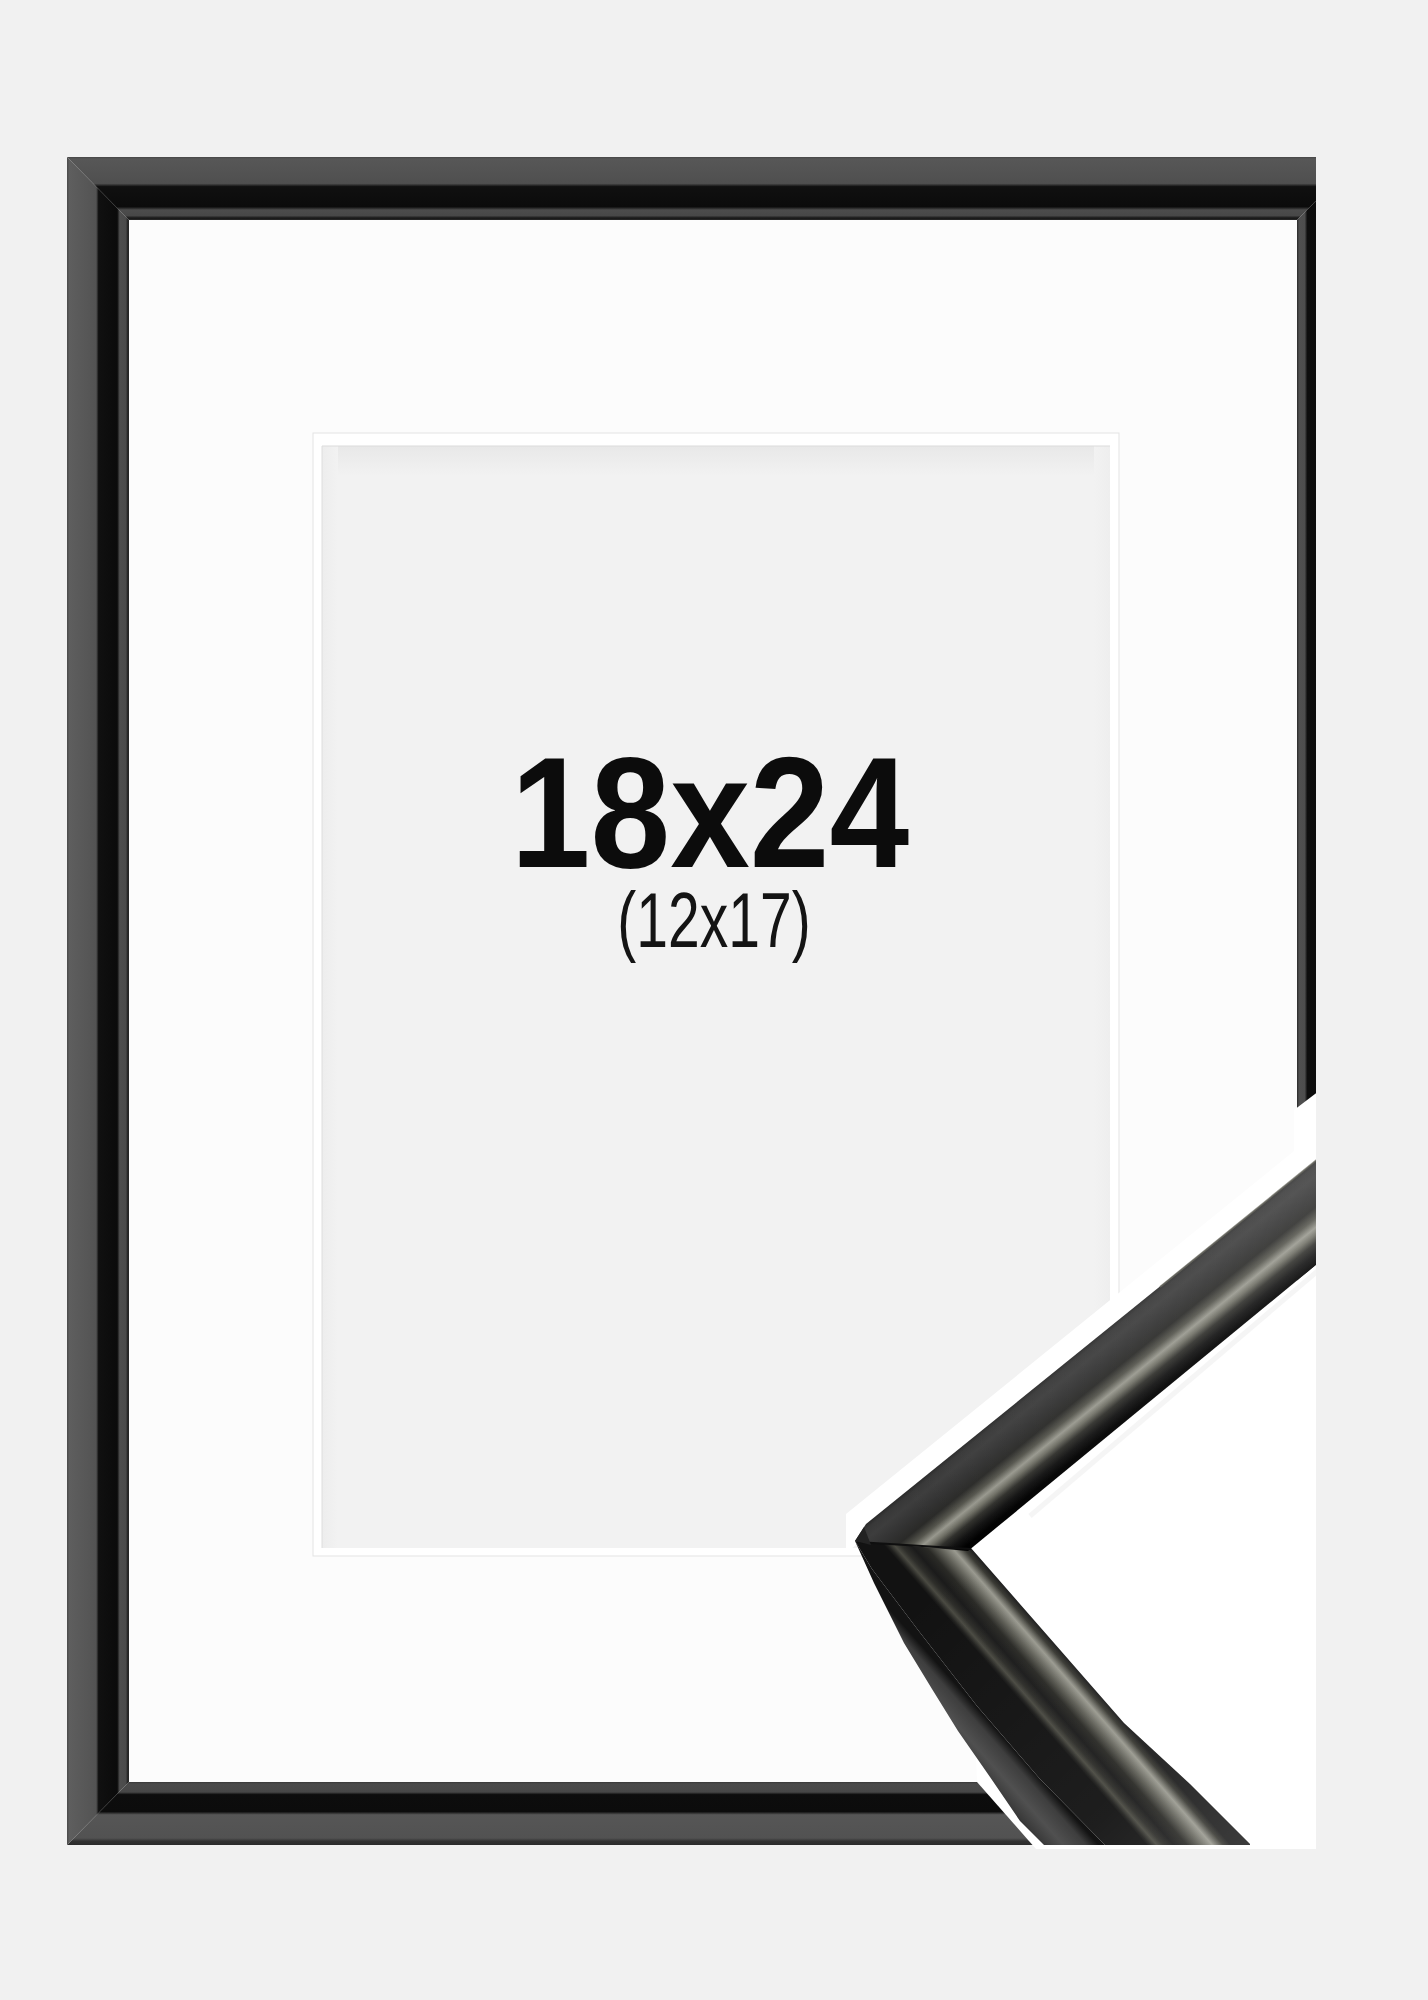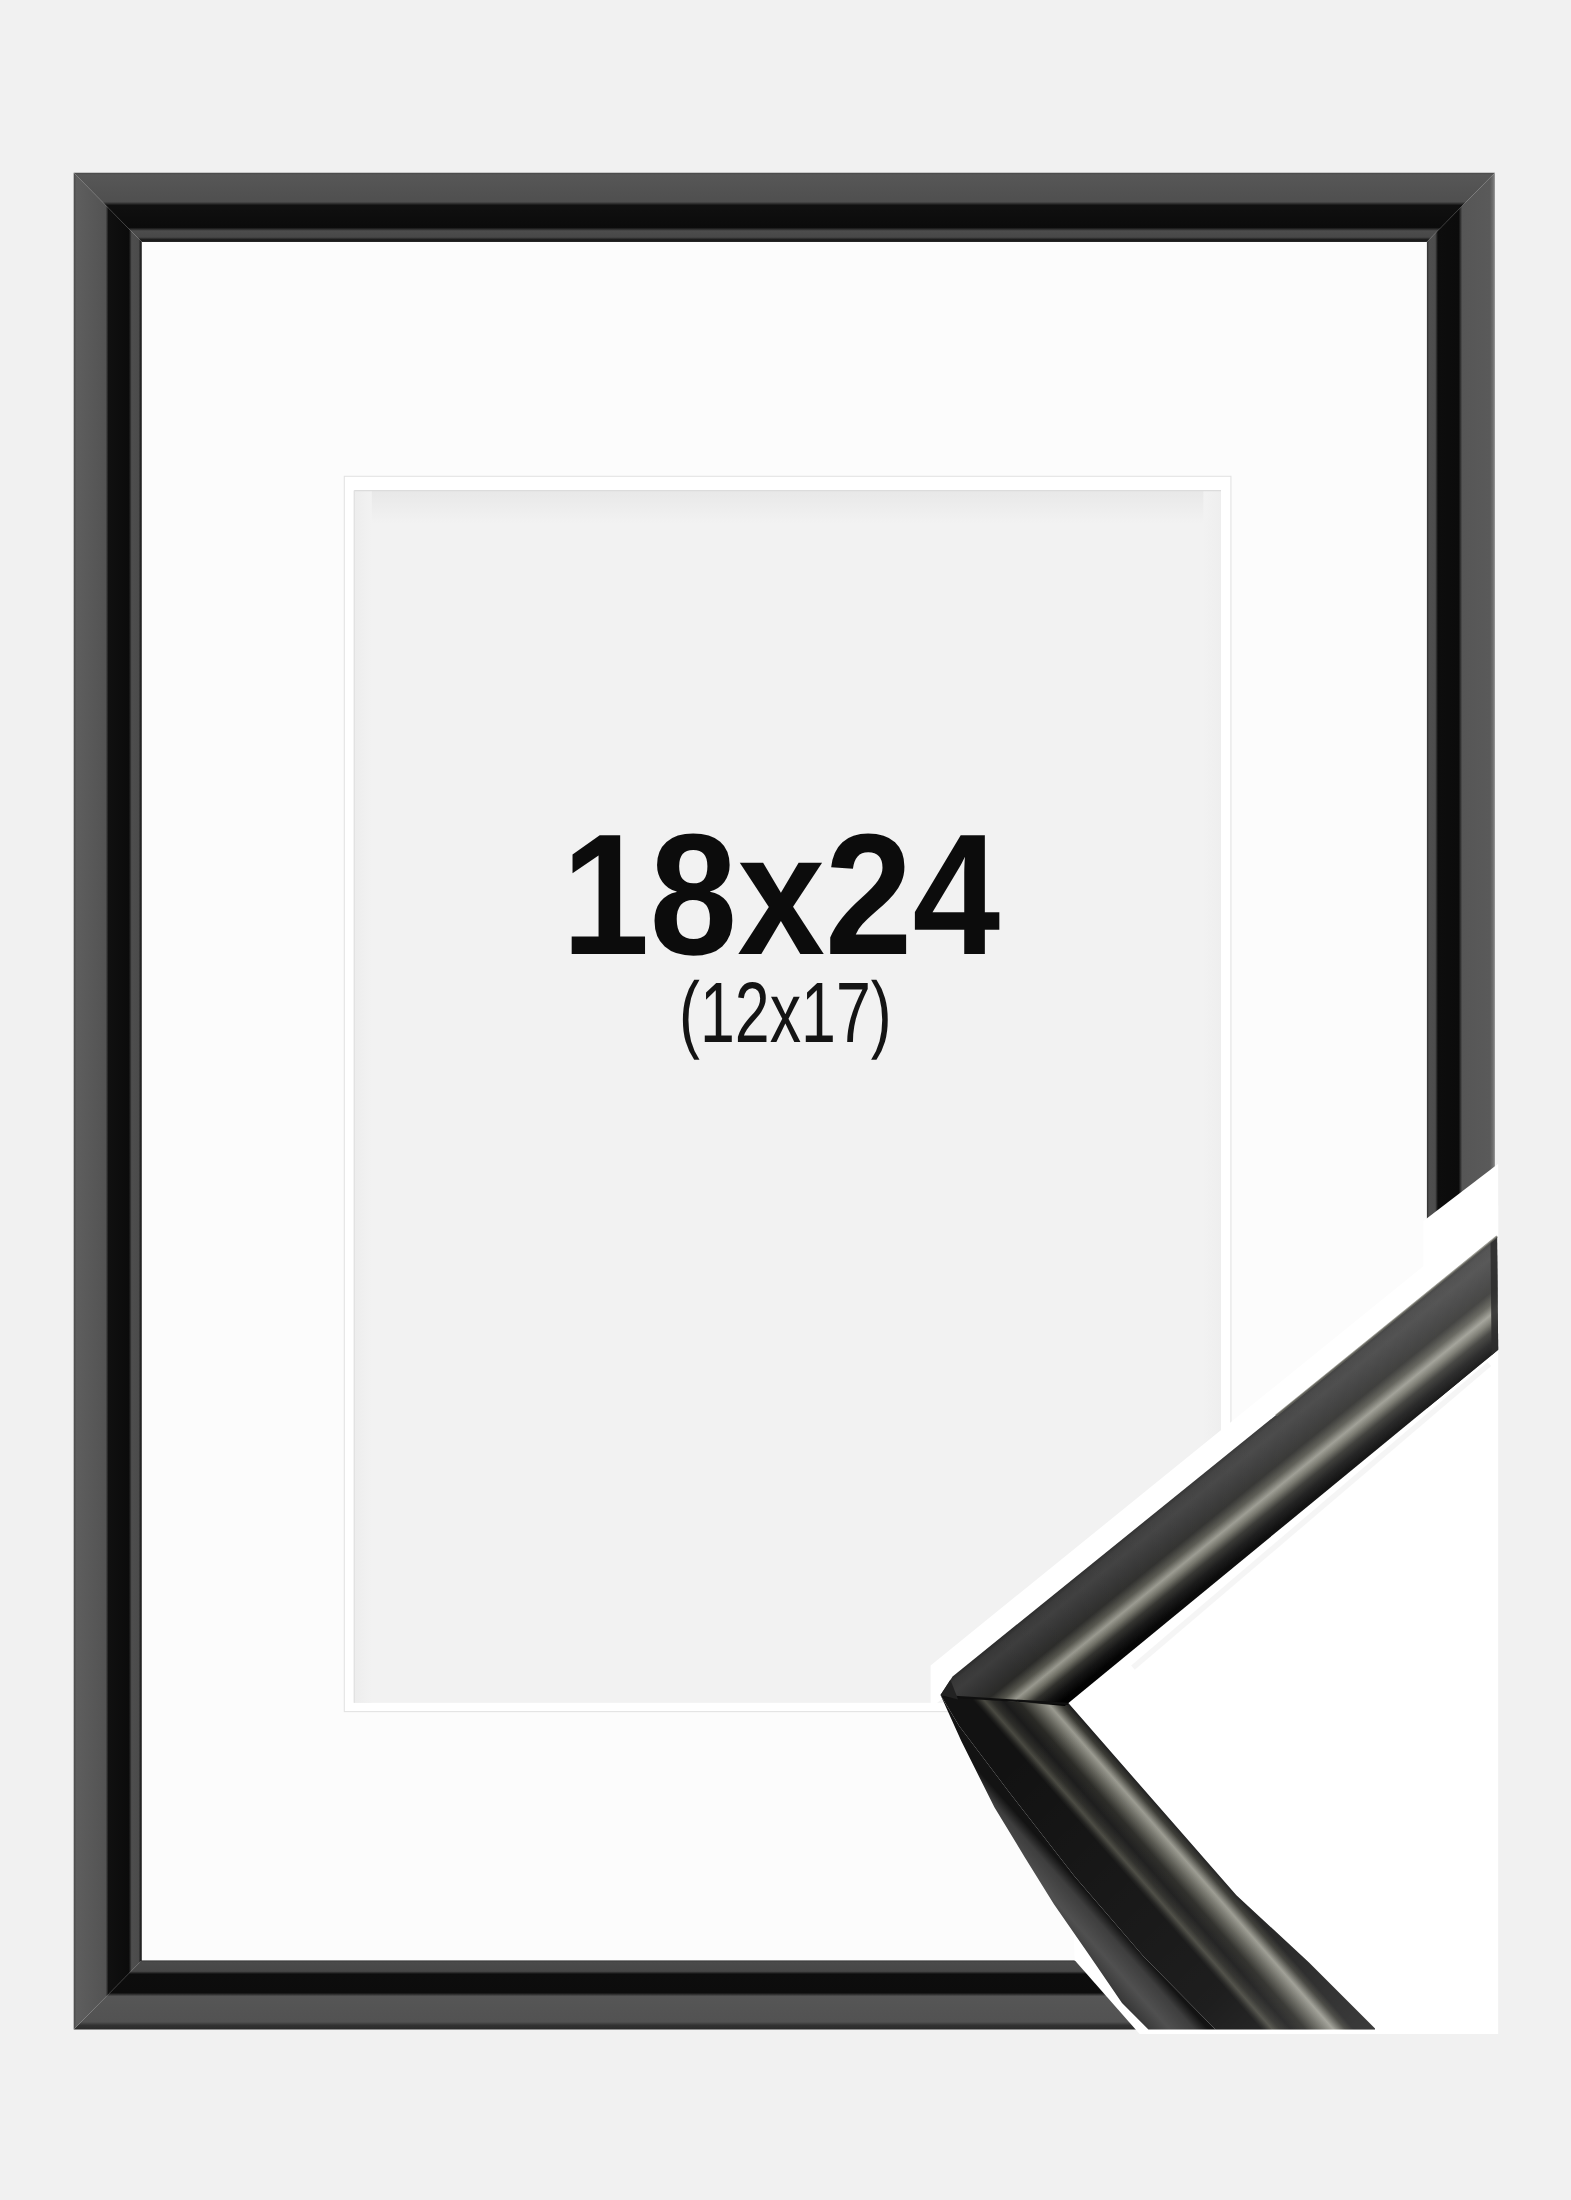--- a/index.html
+++ b/index.html
@@ -1,16 +1,16 @@
 <!DOCTYPE html>
 <html><head>
 <meta charset="utf-8">
 <style>
   html,body{margin:0;padding:0;background:#f1f1f1;}
-  .page{position:relative;width:1428px;height:2000px;overflow:hidden;background:#f1f1f1;font-family:"Liberation Sans", sans-serif;}
+  .page{position:relative;width:1316px;height:2000px;overflow:hidden;background:#f1f1f1;font-family:"Liberation Sans", sans-serif;}
   svg{position:absolute;left:0;top:0;}
 </style>
 </head>
 <body>
 <div class="page">
 <svg width="1428" height="2000" viewBox="0 0 1428 2000">
 <defs>
   <linearGradient id="gtop" x1="0" y1="157" x2="0" y2="220" gradientUnits="userSpaceOnUse">
     <stop offset="0" stop-color="#474747"></stop>
     <stop offset="0.03" stop-color="#575757"></stop>

